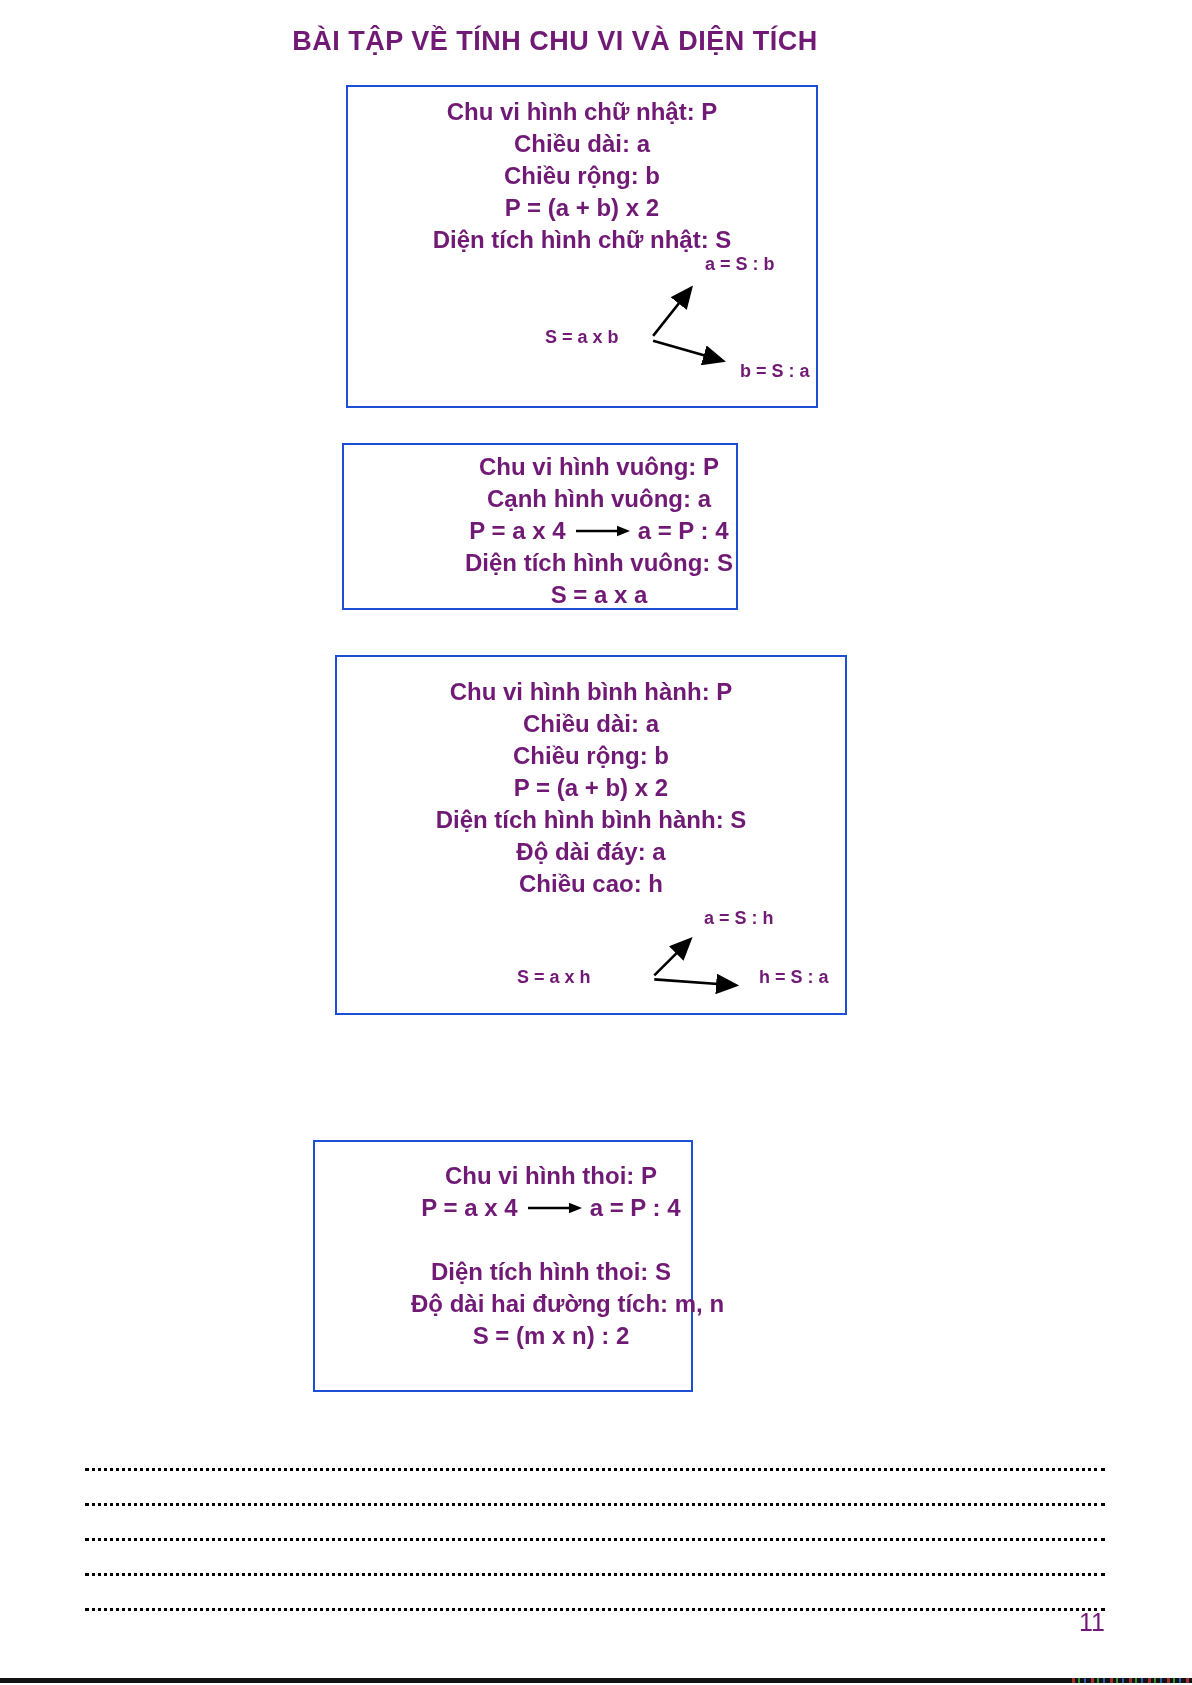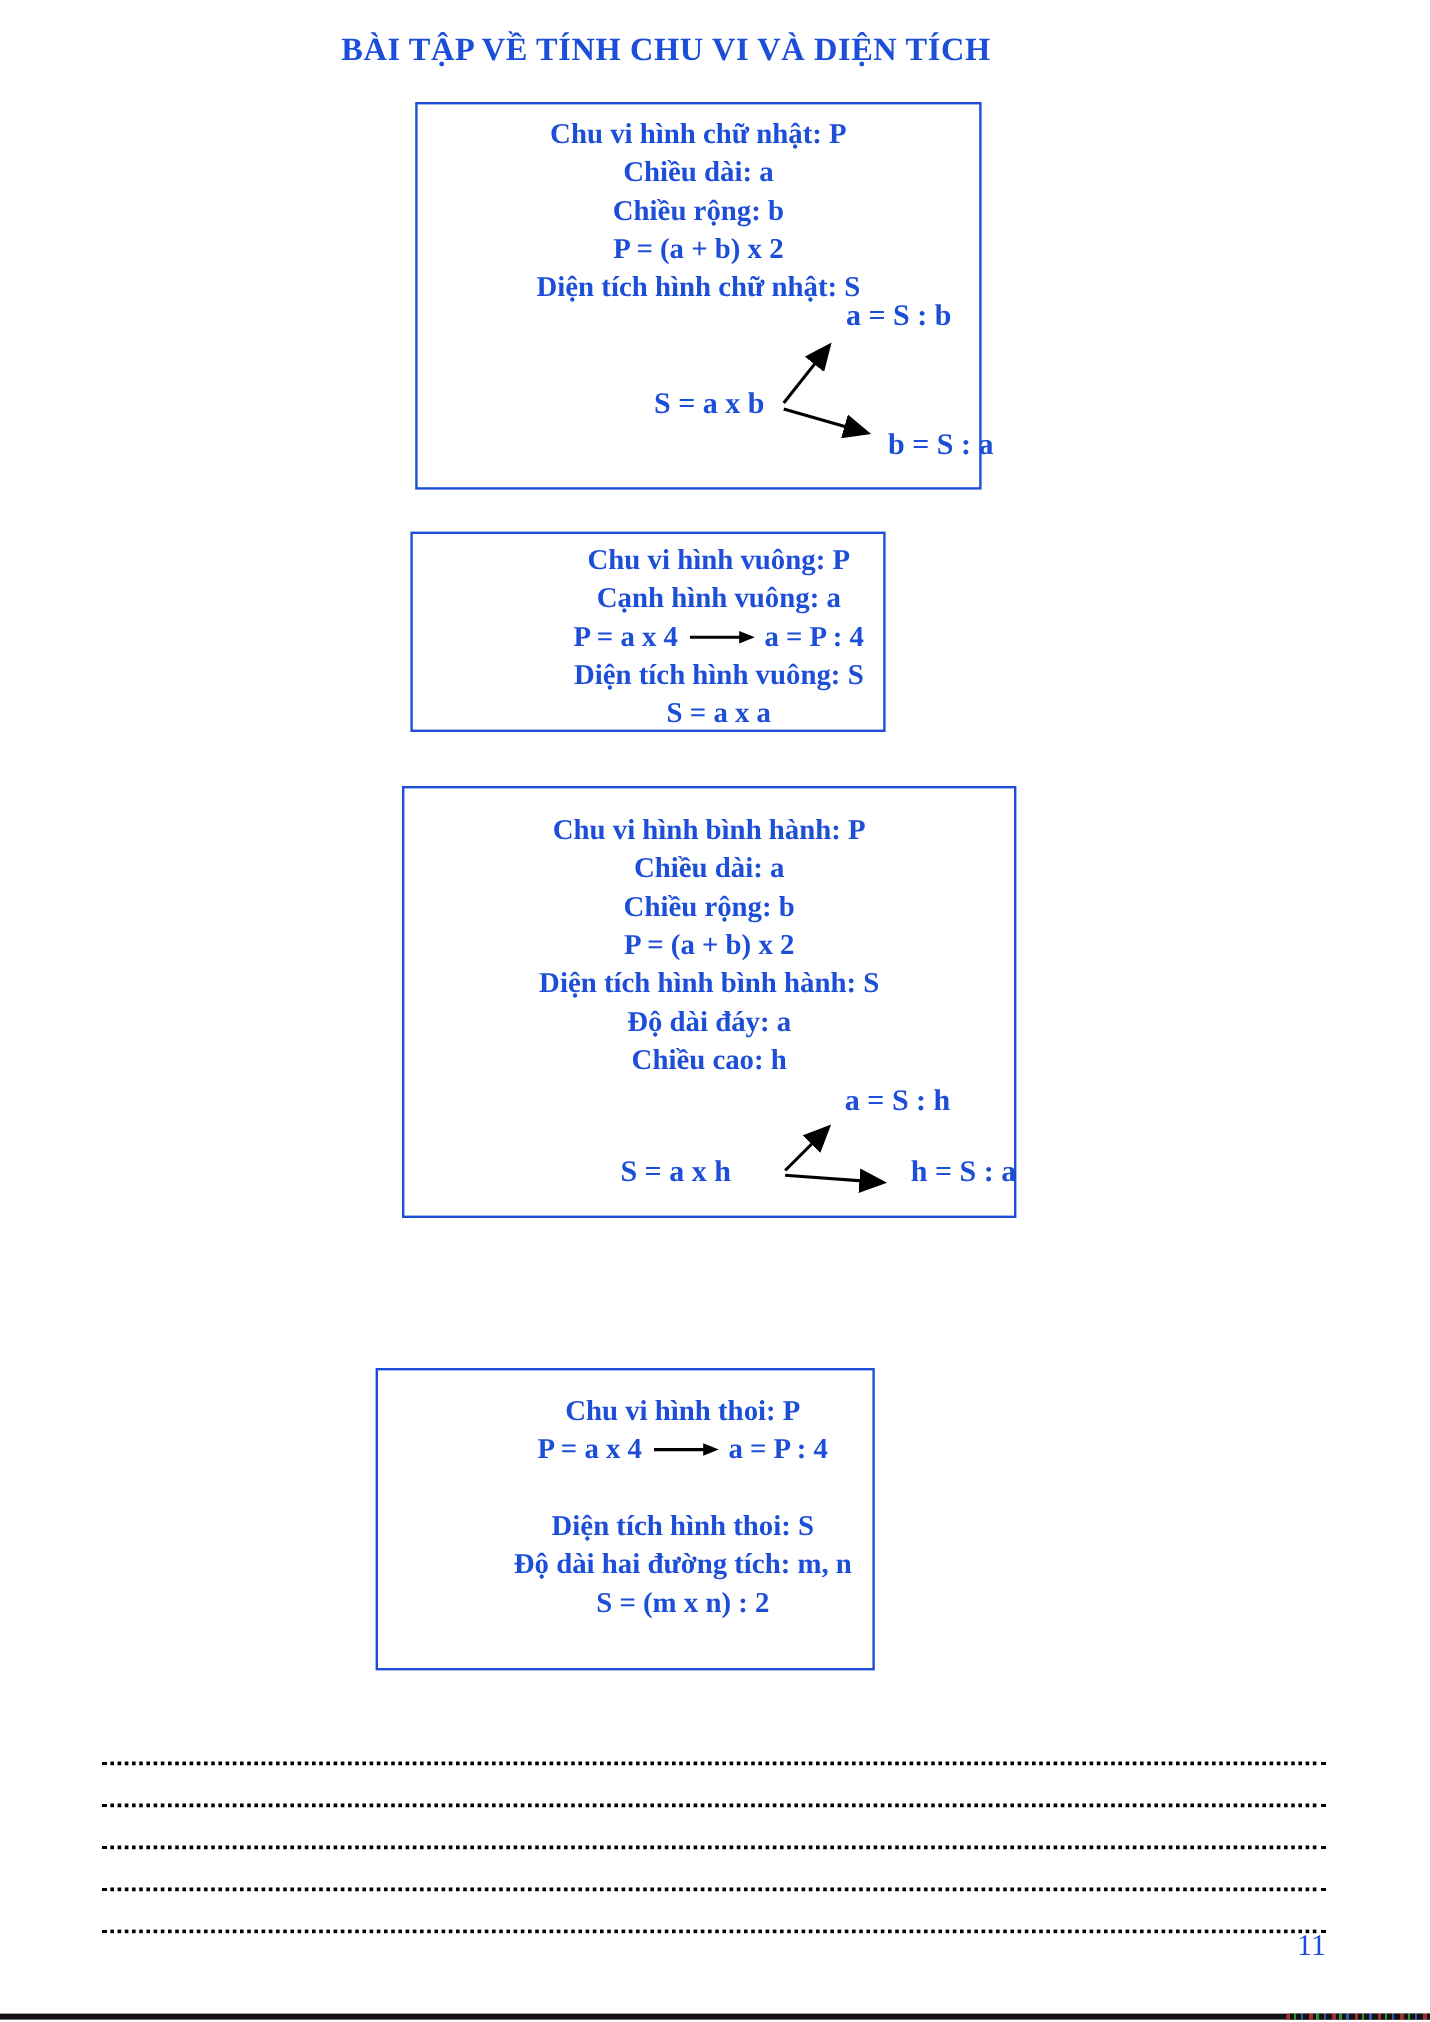--- a/index.html
+++ b/index.html
@@ -1,47 +1,47 @@
 <!DOCTYPE html>
 <html><head>
 <meta charset="utf-8">
 <style>
   html,body{margin:0;padding:0;background:#888;}
   #page{
     position:relative;
     width:1192px;height:1685px;
     background:#ffffff;
-    font-family:Liberation Serif, serif;
-    color:#1d4ed8;
+    font-family:Liberation Sans, sans-serif;
+    color:#701a75;
     overflow:hidden;
   }
   .title{
     position:absolute;left:85px;top:26px;width:940px;
     text-align:center;font-weight:bold;font-size:27px;letter-spacing:.5px;
   }
   .fbox{
     position:absolute;border:2px solid #1d4ed8;box-sizing:border-box;
   }
   #box-rectangle{left:346px;top:85px;width:472px;height:323px;padding-top:9px;}
   #box-square{left:342px;top:443px;width:396px;height:167px;padding-top:6px;padding-left:12px;}
   #box-parallelogram{left:335px;top:655px;width:512px;height:360px;padding-top:19px;}
-  #box-rhombus{left:313px;top:1140px;width:416px;height:252px;padding-top:18px;}
+  #box-rhombus{left:313px;top:1140px;width:380px;height:252px;padding-top:18px;}
   .bline{
     font-weight:bold;font-size:24px;line-height:32px;text-align:center;white-space:nowrap;
   }
   .shift-sq{margin-left:106px;}
   .shift-rh{margin-left:96px;}
   .blank-line{height:32px;}
   .formula-row{
     display:flex;align-items:center;justify-content:center;
     font-weight:bold;font-size:24px;line-height:32px;gap:8px;white-space:nowrap;
   }
   .long-arrow{display:block;}
   .fork-label{
-    position:absolute;font-weight:bold;font-size:25px;line-height:32px;white-space:nowrap;
+    position:absolute;font-weight:bold;font-size:18px;line-height:32px;white-space:nowrap;
   }
   .fork-svg{position:absolute;left:0;top:0;width:100%;height:100%;pointer-events:none;}
   .fork-svg line{stroke:#000;stroke-width:2.6px;}
   .exercise{
     position:absolute;left:85px;top:1412px;width:1022px;
     font-size:23px;line-height:34px;
   }
   .exercise .lbl{font-weight:bold;}
   .answer-lines{position:absolute;left:85px;top:1436px;width:1020px;}
   .dotline{height:32px;border-bottom:3px dotted #000;}

